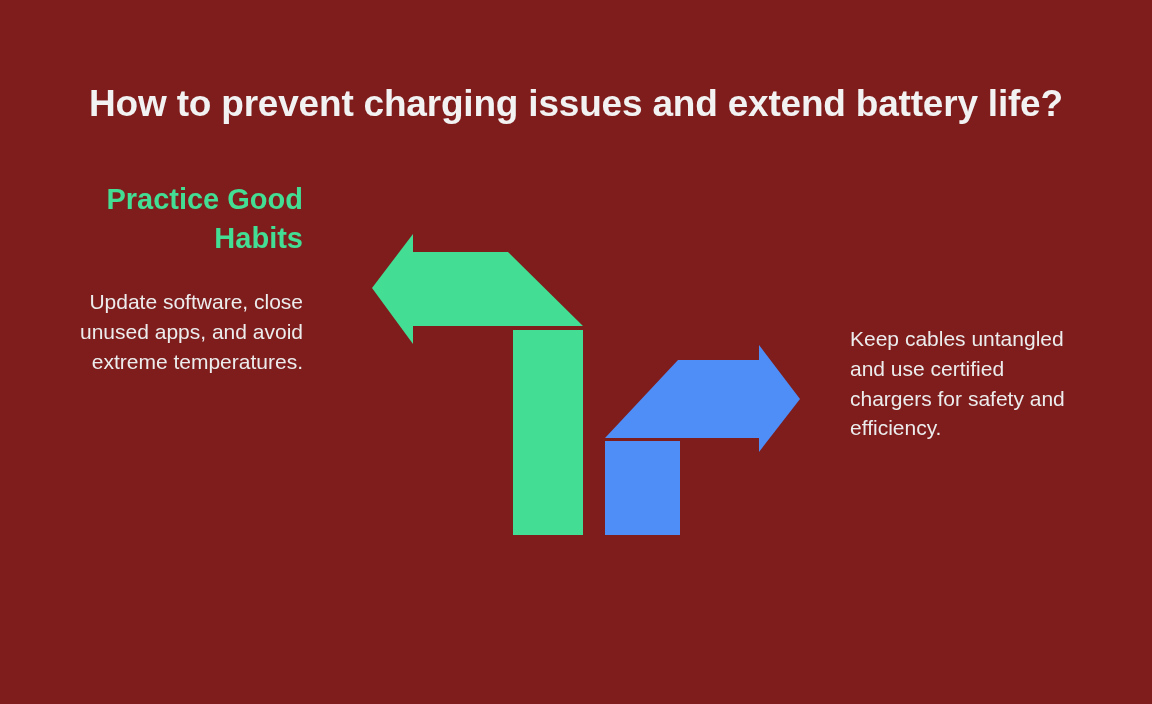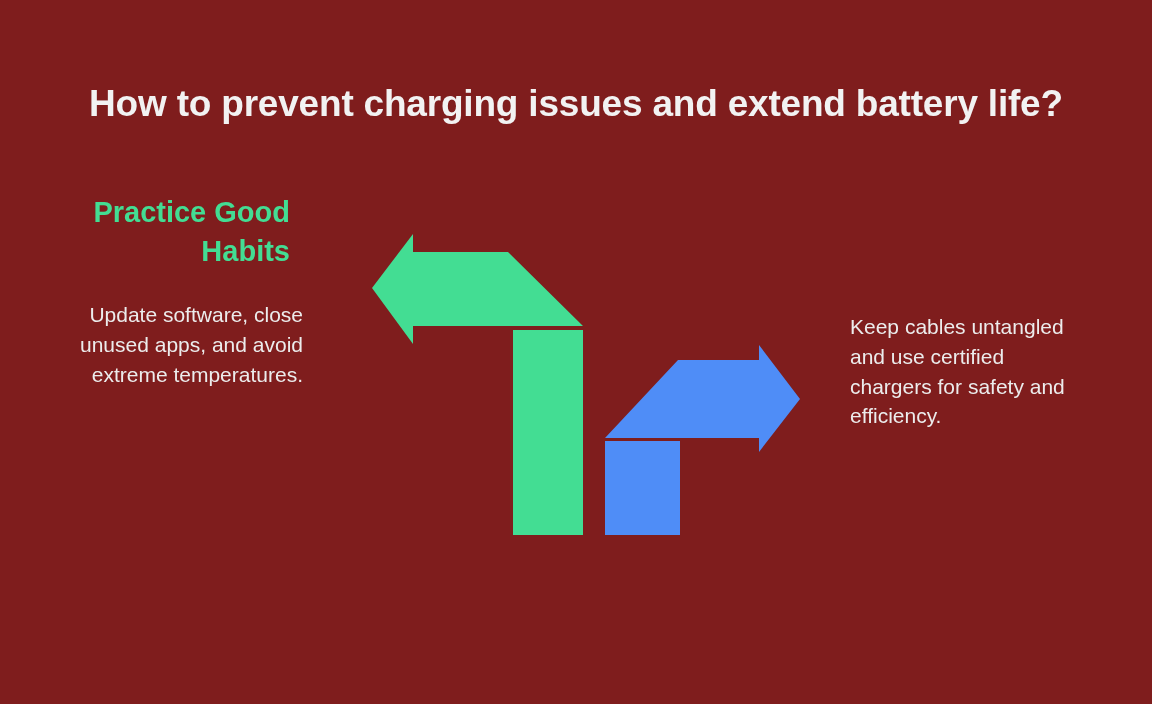--- a/index.html
+++ b/index.html
@@ -32,21 +32,21 @@
     line-height: 1.2;
     white-space: nowrap;
   }
   .block {
     position: absolute;
   }
   .block-heading {
     font-size: 29px;
     font-weight: bold;
     line-height: 1.36;
-    margin: 13px;
+    margin: 0;
   }
   .block-body {
     font-size: 21px;
     font-weight: normal;
     color: #ececec;
     line-height: 1.42;
     margin: 0;
   }
   #block-left {
     left: 60px;
@@ -63,21 +63,21 @@
   #block-right {
     left: 850px;
     top: 290px;
     width: 232px;
     text-align: left;
   }
   #block-right .block-heading {
     color: #4f8df7;
   }
   #block-right .block-body {
-    margin-top: 22px;
+    margin-top: 34px;
   }
   #diagram {
     position: absolute;
     left: 0;
     top: 0;
   }
 </style>
 </head>
 <body>
 

